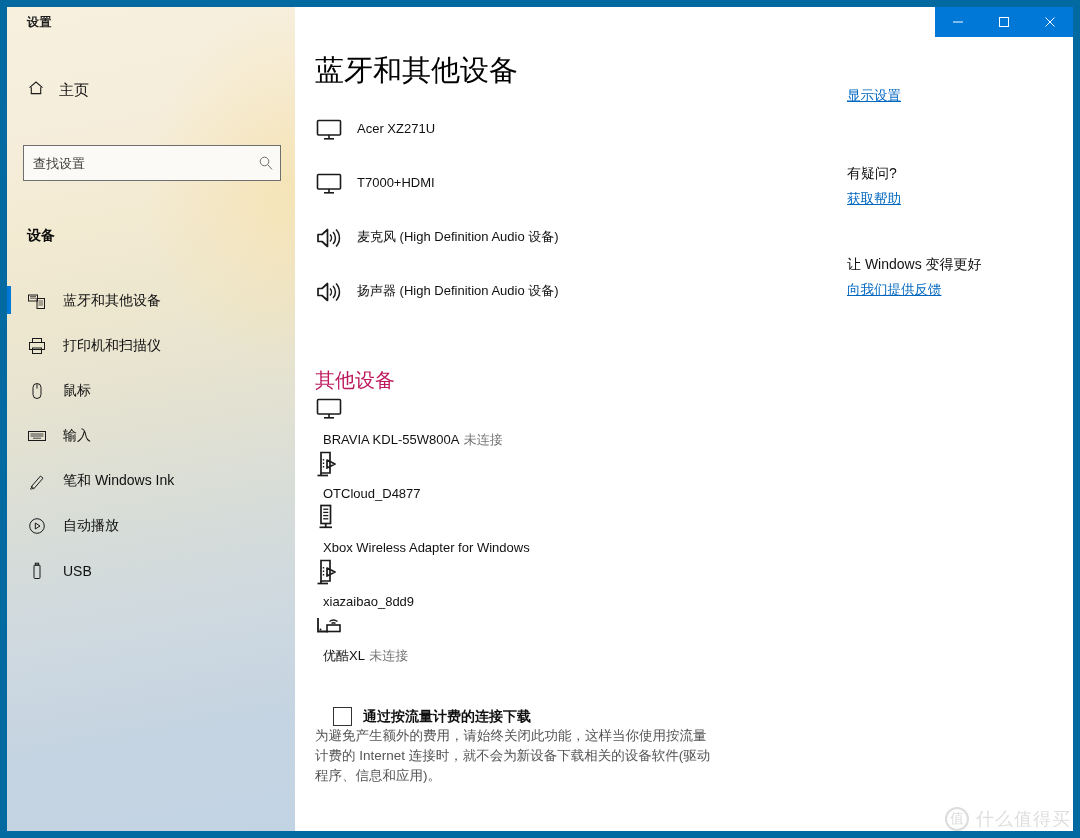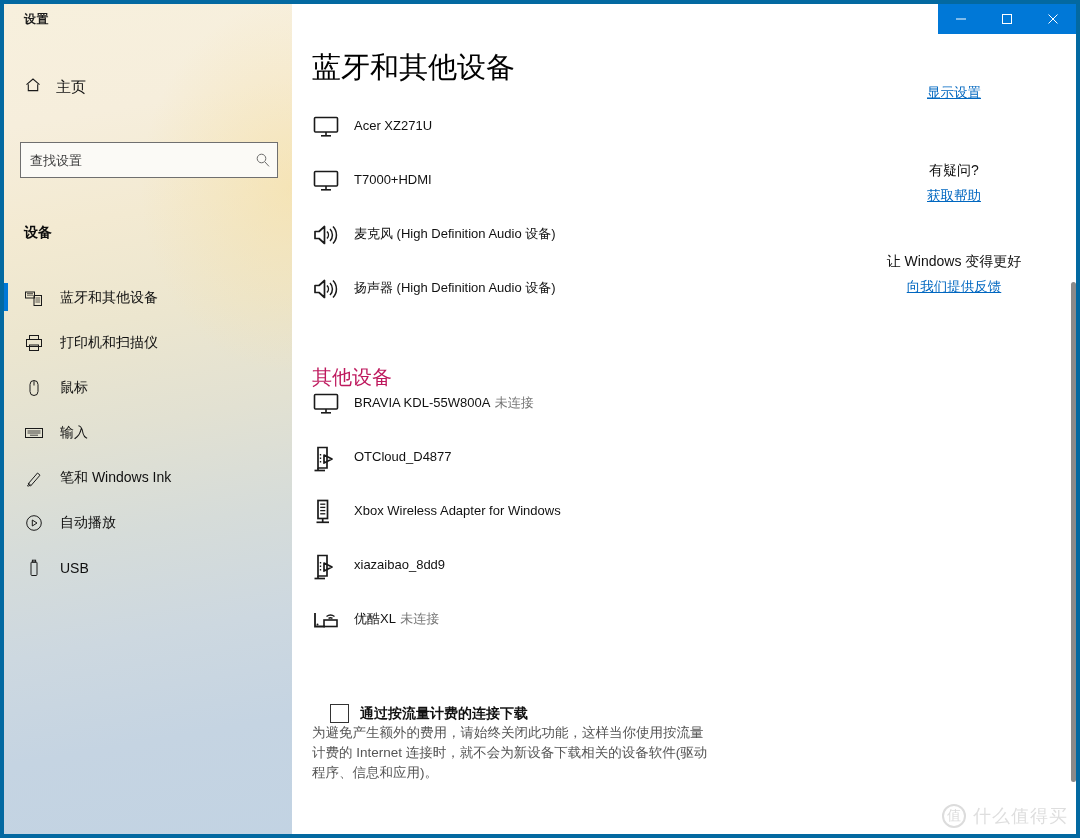--- a/index.html
+++ b/index.html
@@ -6,21 +6,21 @@
   html, body {
     width: 1080px; height: 838px;
     font-family: "Liberation Sans", "DejaVu Sans", sans-serif;
     overflow: hidden;
     background: #ffffff;
   }
 
   #window {
     position: relative;
     width: 1080px; height: 838px;
-    border: 4px solid #0369a1;
+    border: 7px solid #0369a1;
     background: #ffffff;
     overflow: hidden;
   }
 
   
   #sidebar {
     position: absolute;
     left: 0; top: 0;
     width: 288px; height: 836px;
     background:
@@ -132,24 +132,24 @@
   }
   .dev-text { padding-left: 8px; padding-top: 4px; }
   .dev-name { font-size: 13px; color: #111; line-height: 18px; white-space: nowrap; }
   .dev-status { font-size: 13px; color: #767676; line-height: 17px; margin-top: 1px; }
 
   .sub-head {
     position: absolute; left: 18px; top: 330px;
     font-size: 20px; color: #be185d;
   }
   .dev-list2 { position: absolute; left: 18px; top: 355px; width: 520px; }
-  .dev-list2 .dev-row { height: 54px; }
-
-  
-  #rightcol { position: absolute; left: 550px; top: 50px; width: 220px; text-align: center; }
+  .dev-list2 .dev-row { height: 54px; flex-direction: column; }
+
+  
+  #rightcol { position: absolute; left: 550px; top: 50px; width: 220px; }
   .rc-link {
     font-size: 13.5px; color: #0067c0; text-decoration: underline;
     cursor: default; display: block;
   }
   .rc-head {
     font-size: 14px; color: #111; margin-bottom: 7px;
   }
   .rc-group { margin-bottom: 0; }
 
   

